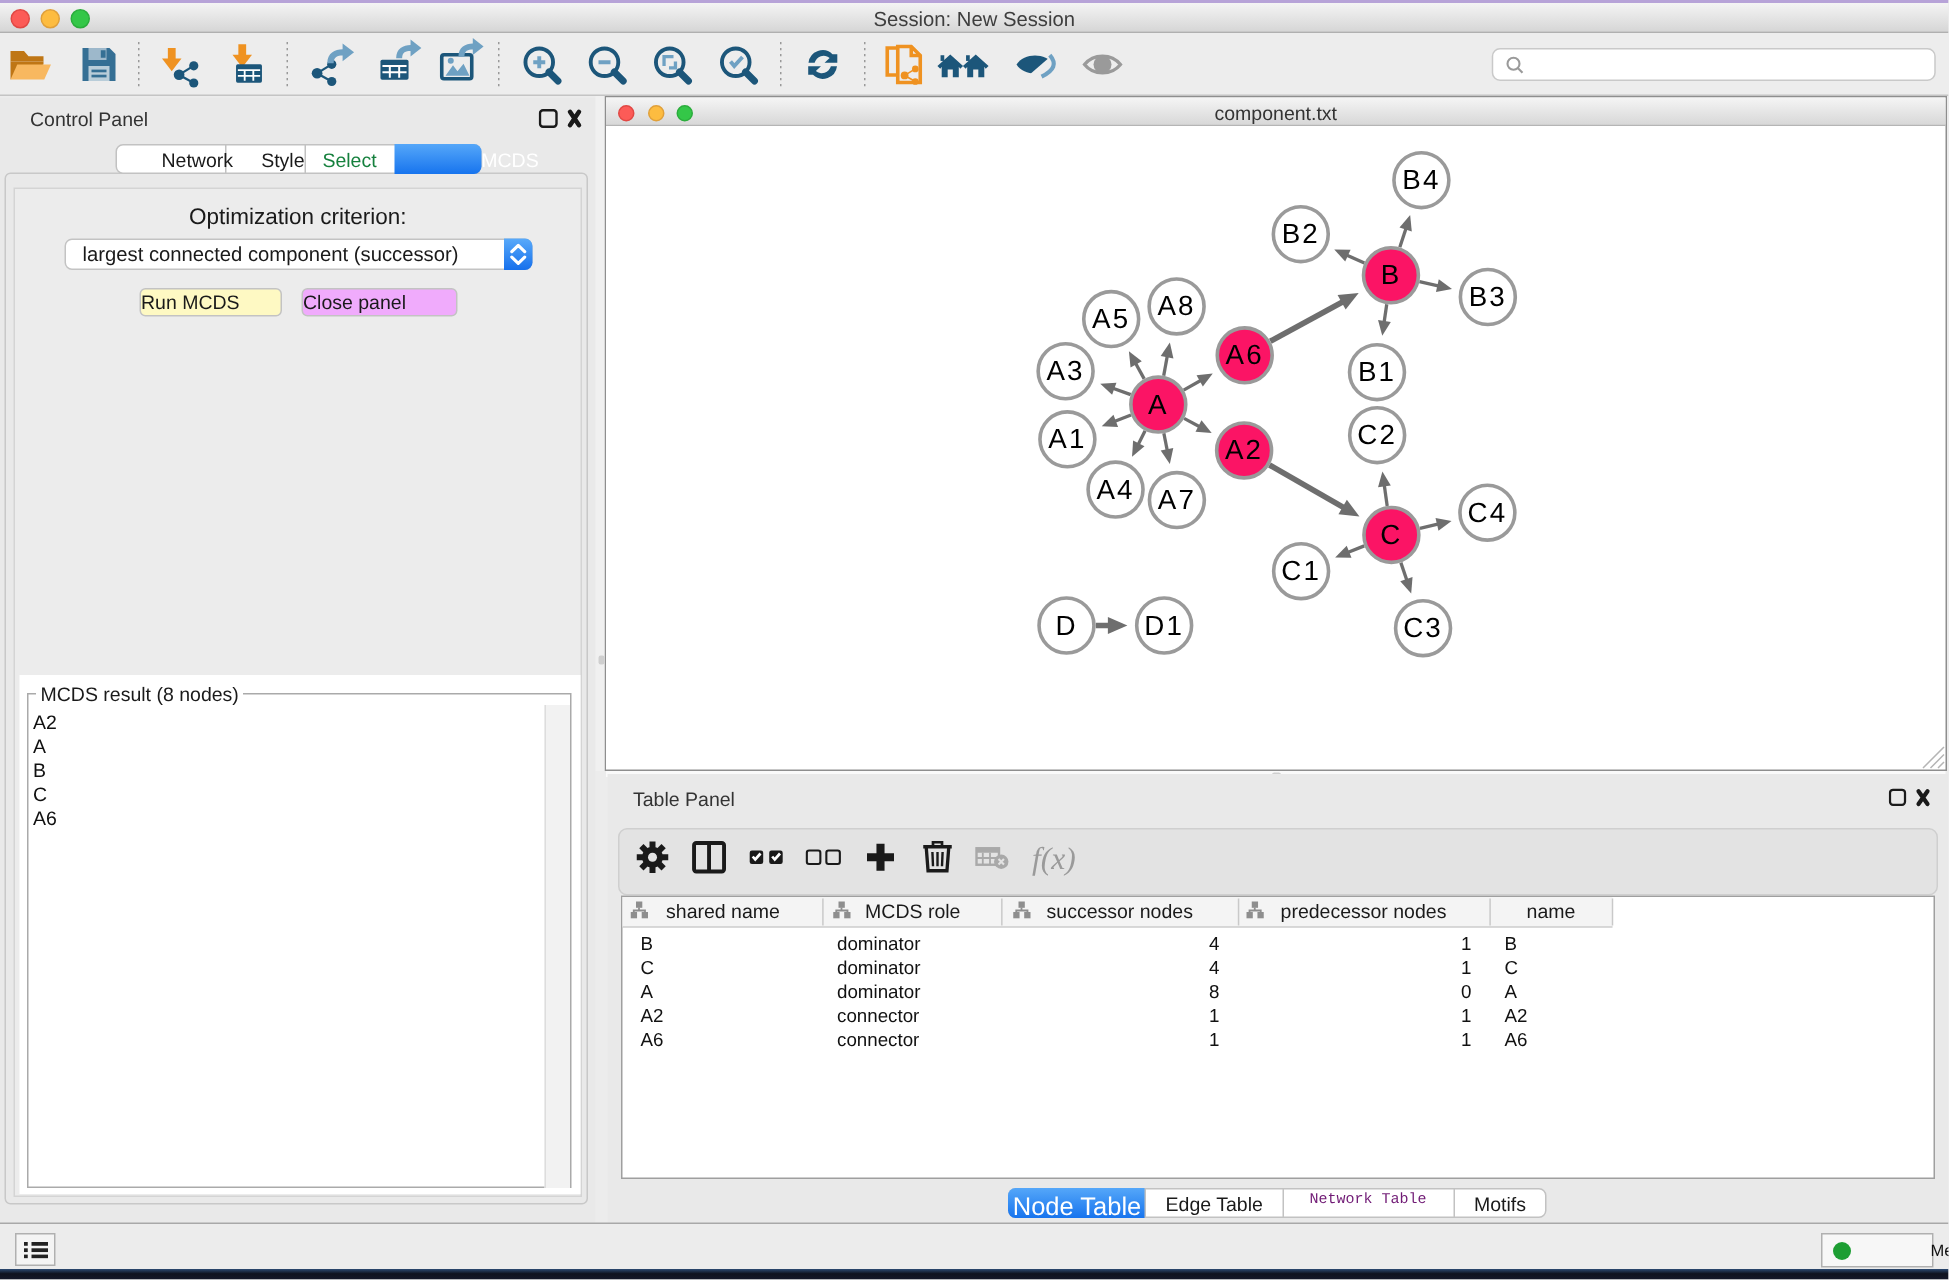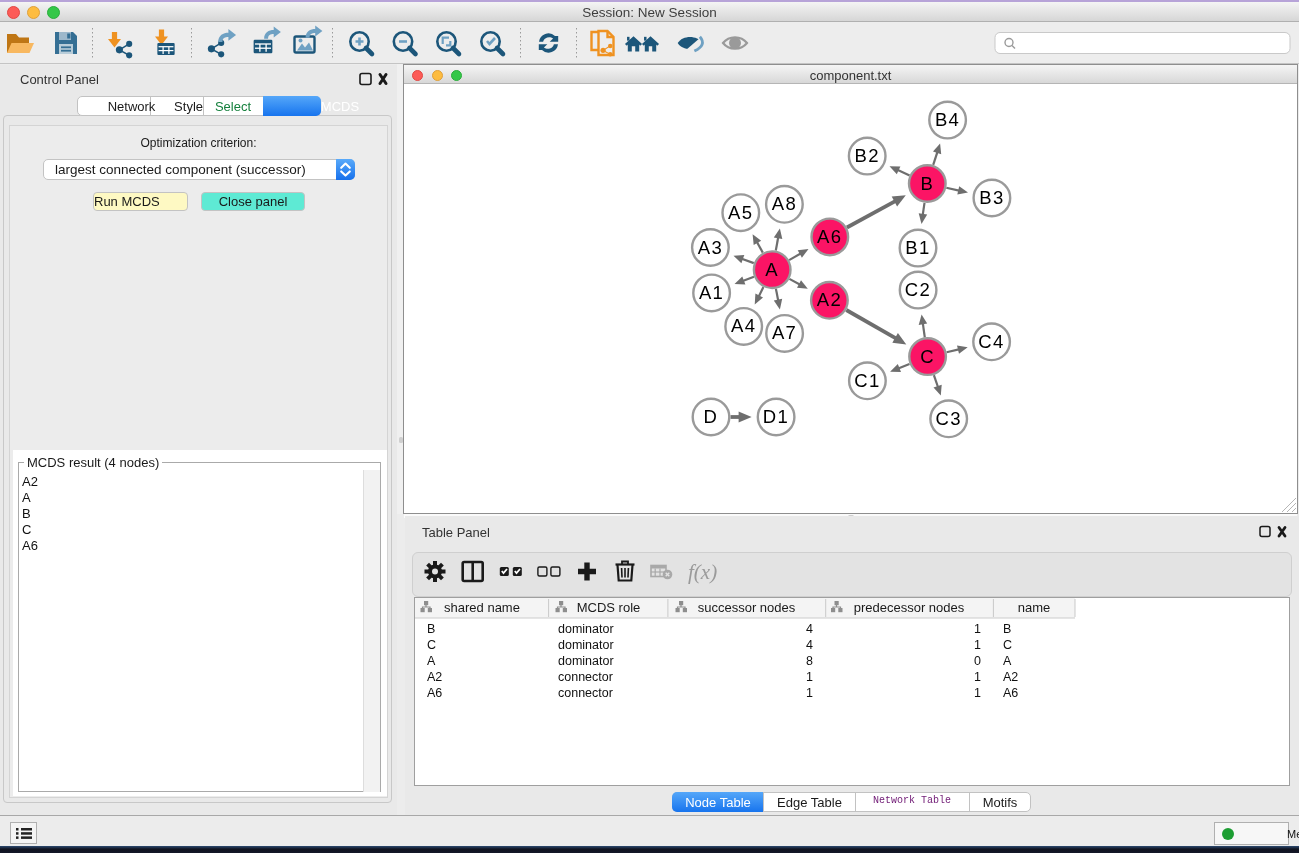--- a/index.html
+++ b/index.html
@@ -195,35 +195,35 @@
 
 <div class="abs" style="left:77px;top:96px;width:244px;height:20px;background:#fff;border:1px solid #c2c2c2;border-radius:5px;"></div>
 <div class="abs" style="left:150px;top:96px;width:1px;height:20px;background:#c2c2c2;"></div>
 <div class="abs" style="left:203px;top:96px;width:1px;height:20px;background:#c2c2c2;"></div>
 <div class="abs" style="left:263px;top:96px;width:58px;height:20px;background:linear-gradient(#55a7f9,#1774ee);border-radius:0 5px 5px 0;"></div>
 <div class="abs" style="left:77px;top:99px;width:73px;height:14px;text-align:center;font-size:13px;color:#1a1a1a;margin-left:18px;">Network</div>
 <div class="abs" style="left:150px;top:99px;width:53px;height:14px;text-align:right;font-size:13px;color:#1a1a1a;">Style</div>
 <div class="abs" style="left:203px;top:99px;width:60px;height:14px;text-align:center;font-size:13px;color:#15803d;">Select</div>
 <div class="abs" style="left:263px;top:99px;width:58px;height:14px;text-align:center;font-size:13px;color:#fff;margin-left:48px;">MCDS</div>
 
-<div class="abs" style="left:0px;top:136px;width:397px;height:16px;text-align:center;font-size:12px;color:#1a1a1a;">Optimization criterion:</div>
+<div class="abs" style="left:0px;top:136px;width:397px;height:16px;text-align:center;font-size:15px;color:#1a1a1a;">Optimization criterion:</div>
 
 <div class="abs" style="left:43px;top:159px;width:312px;height:21px;background:#fff;border:1px solid #c3c3c3;border-radius:5px;"></div>
 <div class="abs" style="left:55px;top:162px;font-size:13.5px;color:#1a1a1a;">largest connected component (successor)</div>
 <div class="abs" style="left:336px;top:159px;width:19px;height:21px;border-radius:0 5px 5px 0;background:linear-gradient(#59aafa,#1670ec);"></div>
 <svg class="abs" style="left:336px;top:159px;" width="19" height="21" viewBox="0 0 19 21">
     <path d="M5.2 8.8 L9.5 4.6 L13.8 8.8 M5.2 12.4 L9.5 16.6 L13.8 12.4" stroke="#fff" stroke-width="2.1" fill="none" stroke-linecap="round" stroke-linejoin="round"></path>
   </svg>
 
 <div class="abs" style="left:93px;top:192px;width:95px;height:19px;background:#fef9c3;border:1px solid #c3c3c3;border-radius:4px;text-align:left;font-size:13px;color:#1a1a1a;line-height:17px;">Run MCDS</div>
-<div class="abs" style="left:201px;top:192px;width:104px;height:19px;background:#5eead4;border:1px solid #c3c3c3;border-radius:4px;text-align:center;font-size:13px;color:#1a1a1a;line-height:17px;">Close panel</div>
+<div class="abs" style="left:201px;top:192px;width:104px;height:19px;background:#f0abfc;border:1px solid #c3c3c3;border-radius:4px;text-align:left;font-size:13px;color:#1a1a1a;line-height:17px;">Close panel</div>
 
 <div class="abs" style="left:13px;top:450px;width:374px;height:346px;background:#fff;"></div>
 <div class="abs" style="left:18px;top:462px;width:363px;height:330px;border:1px solid #aaa;"></div>
-<div class="abs" style="left:24px;top:455px;background:#fff;padding:0 3px;font-size:13px;color:#1a1a1a;">MCDS result (4 nodes)</div>
+<div class="abs" style="left:24px;top:455px;background:#fff;padding:0 3px;font-size:13px;color:#1a1a1a;">MCDS result (8 nodes)</div>
 <div class="abs" style="left:22px;top:474px;font-size:13px;color:#111;line-height:16px;">A2<br>A<br>B<br>C<br>A6</div>
 <div class="abs" style="left:363px;top:470px;width:17px;height:322px;background:#f2f2f2;border-left:1px solid #ddd;"></div>
 
 <div class="abs" style="left:403px;top:64px;width:895px;height:450px;background:#fff;border:1px solid #8e8e8e;"></div>
 <div class="abs" style="left:404px;top:65px;width:893px;height:19px;background:linear-gradient(#f5f5f5,#d8d8d8);border-bottom:1px solid #b5b5b5;"></div>
 <div class="abs" style="left:412px;top:69.5px;width:11px;height:11px;border-radius:50%;background:#fc5b57;border:1px solid #e14844;"></div>
 <div class="abs" style="left:431.5px;top:69.5px;width:11px;height:11px;border-radius:50%;background:#fdbc40;border:1px solid #e0a03a;"></div>
 <div class="abs" style="left:451px;top:69.5px;width:11px;height:11px;border-radius:50%;background:#34c748;border:1px solid #2bad3c;"></div>
 <div class="abs" style="left:404px;top:68px;width:893px;height:14px;text-align:center;font-size:13px;color:#333;">component.txt</div>
 <svg class="abs" id="graph" style="left:403px;top:84px;" width="894" height="425" viewBox="0 0 894 425">
@@ -461,21 +461,21 @@
     <text x="399" y="100.2" text-anchor="end" font-size="12.5" fill="#111">1</text>
     <text x="567" y="100.2" text-anchor="end" font-size="12.5" fill="#111">1</text>
     <text x="589" y="100.2" font-size="12.5" fill="#111">A6</text>
   </svg>
 
 <div class="abs" style="left:672px;top:792px;width:359px;height:20px;background:#fff;border:1px solid #c2c2c2;border-radius:5px;"></div>
 <div class="abs" style="left:672px;top:792px;width:92px;height:20px;background:linear-gradient(#55a7f9,#1774ee);border-radius:5px 0 0 5px;"></div>
 <div class="abs" style="left:763px;top:792px;width:1px;height:20px;background:#c2c2c2;"></div>
 <div class="abs" style="left:855px;top:792px;width:1px;height:20px;background:#c2c2c2;"></div>
 <div class="abs" style="left:969px;top:792px;width:1px;height:20px;background:#c2c2c2;"></div>
-<div class="abs" style="left:672px;top:795px;width:92px;height:14px;text-align:center;font-size:13px;color:#fff;">Node Table</div>
+<div class="abs" style="left:672px;top:795px;width:92px;height:14px;text-align:center;font-size:17px;color:#fff;">Node Table</div>
 <div class="abs" style="left:764px;top:795px;width:91px;height:14px;text-align:center;font-size:13px;color:#1a1a1a;">Edge Table</div>
 <div class="abs" style="left:855px;top:795px;width:114px;height:14px;text-align:center;font-size:10px;color:#701a75;font-family:Liberation Mono, monospace;">Network Table</div>
 <div class="abs" style="left:969px;top:795px;width:62px;height:14px;text-align:center;font-size:13px;color:#1a1a1a;">Motifs</div>
 
 <div class="abs" style="left:0;top:815px;width:1299px;height:31px;background:#ececec;border-top:1px solid #a8a8a8;"></div>
 <div class="abs" style="left:10px;top:822px;width:27px;height:22px;background:#f4f4f4;border:1px solid #b0b0b0;"></div>
 <svg class="abs" style="left:16px;top:828px;" width="16" height="11">
     <g fill="#222">
       <rect x="0" y="0" width="2.5" height="2.5"></rect>
       <rect x="5" y="0" width="11" height="2.5"></rect>

